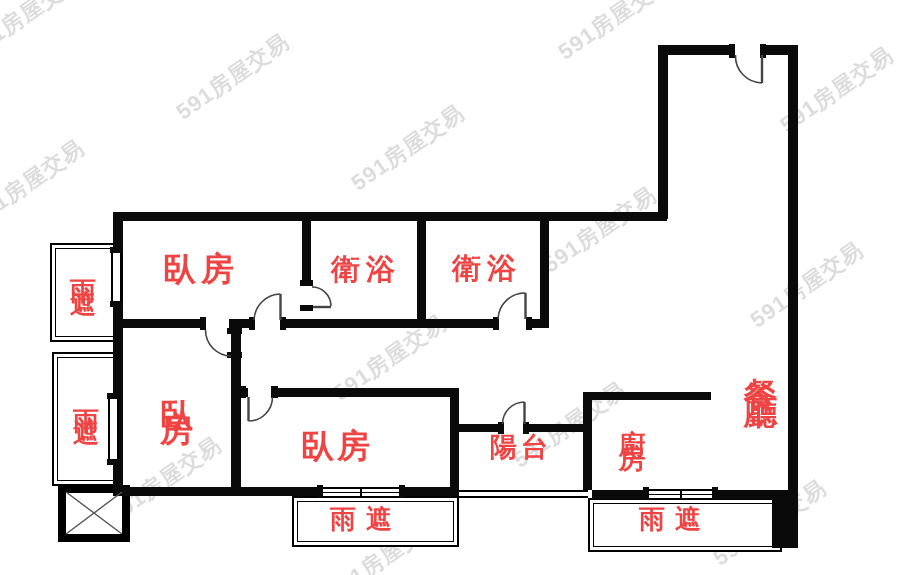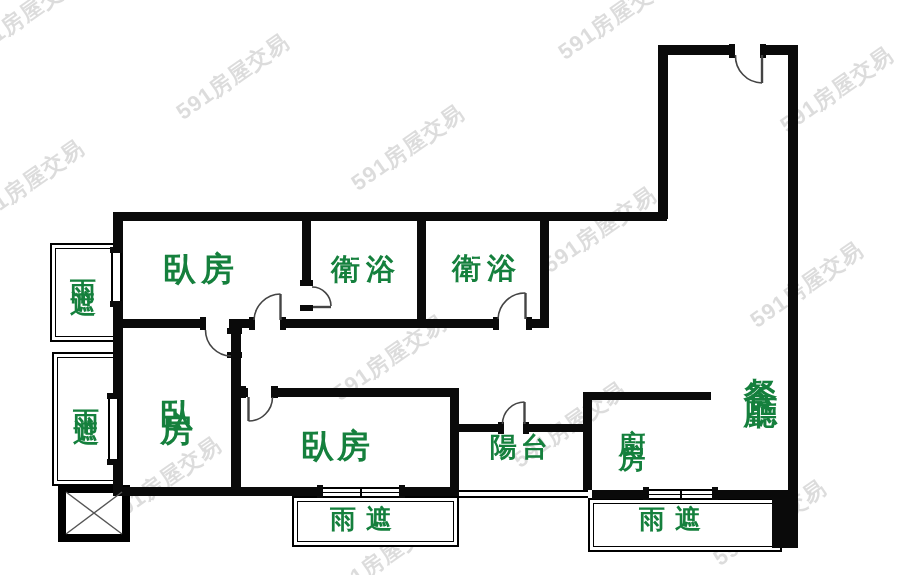--- a/index.html
+++ b/index.html
@@ -11,21 +11,21 @@
   .wall{position:absolute;background:#0a0a0a;z-index:2;}
   .cap{position:absolute;background:#0a0a0a;z-index:3;}
   .shelter{position:absolute;border:2px solid #000;background:#fff;z-index:1;}
   .shelter .inner{position:absolute;left:3px;top:3px;right:3px;bottom:3px;border:1px solid #000;}
   .win-v{position:absolute;background:#fff;border-left:2px solid #000;border-right:2px solid #000;z-index:3;}
   .win-h{position:absolute;background:#fff;border-top:2px solid #000;border-bottom:2px solid #000;z-index:3;}
   .win-h .pane-div{position:absolute;left:50%;top:0;width:2px;height:100%;background:#000;transform:translateX(-50%);}
   .win-h.mid{background:linear-gradient(#fff 42%,#000 42%,#000 58%,#fff 58%);}
   .rail{position:absolute;background:#fff;border-top:2px solid #000;border-bottom:2px solid #000;z-index:3;}
   .lift{position:absolute;border:8px solid #000;background:#fff;z-index:2;}
-  .label{position:absolute;z-index:5;font-weight:700;color:#15803d;white-space:nowrap;
+  .label{position:absolute;z-index:5;font-weight:700;color:#ef4444;white-space:nowrap;
          transform:translateX(-50%);line-height:1.12;}
   .vert{writing-mode:vertical-rl;text-orientation:upright;}
   svg.overlay{position:absolute;left:0;top:0;z-index:4;pointer-events:none;}
 </style>
 </head>
 <body>
 
 <div id="plan">
 
   <span class="wm" style="left:25px;top:15px">591房屋交易</span>

